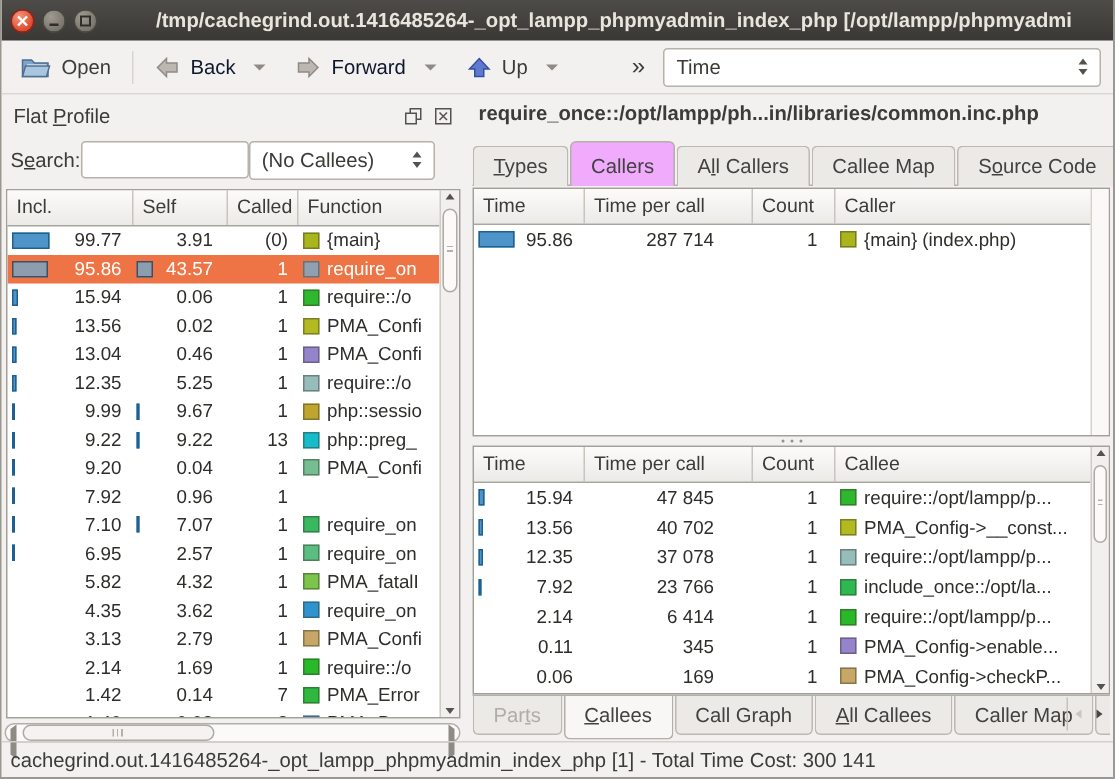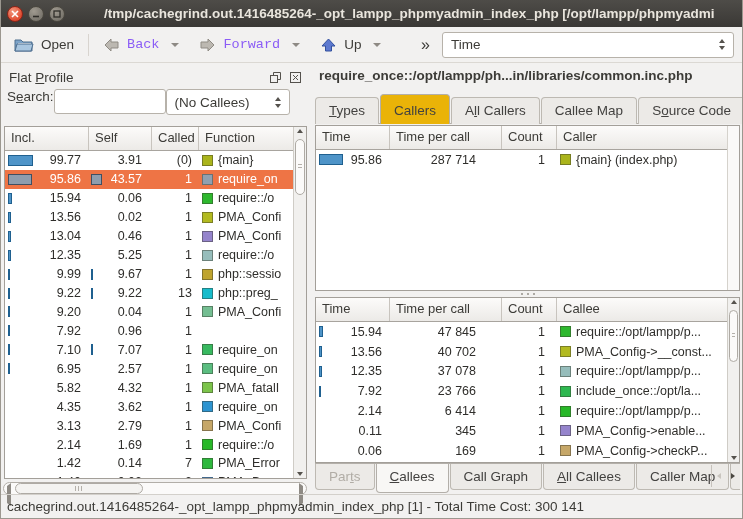--- a/index.html
+++ b/index.html
@@ -14,37 +14,37 @@
     display:flex;align-items:center;justify-content:center;border:1px solid #2a2824;}
   .winbtn.close{background:radial-gradient(circle at 35% 30%,#f3977e,#df4b30 70%);border-color:#8e2317;}
   .winbtn.min,.winbtn.max{background:radial-gradient(circle at 35% 30%,#a09a90,#7a766e 70%);border-color:#4a473f;}
   .wtitle{color:#e9e5dd;font-weight:bold;font-size:13.5px;margin-left:34px;
     white-space:nowrap;overflow:hidden;flex:1;}
   
   .toolbar{position:absolute;top:27px;left:0;right:0;height:36px;display:flex;
     align-items:center;padding:0 8px;border-bottom:1px solid #dbd8d3;}
   .tbtn{display:flex;align-items:center;gap:7px;padding:3px 5px;font-size:13.5px;flex:none;}
   .tbtn .lbl{white-space:nowrap;}
-  .tbtn.disabled .lbl{color:#8b5cf6;font-family:Liberation Mono, monospace;}
+  .tbtn.disabled .lbl{color:#0f172a;}
   .tsep{width:1px;height:22px;background:#d8d4cf;margin:0 9px;flex:none;}
   .caret{width:0;height:0;border-left:4px solid transparent;border-right:4px solid transparent;
     border-top:4px solid #8e8a84;margin:0 7px;flex:none;}
   .overflow{margin-left:auto;font-size:16px;color:#3c3b37;flex:none;padding:0 4px;}
   .combo{height:26px;background:#fff;border:1px solid #b7b2aa;border-radius:3px;
     display:flex;align-items:center;padding:0 8px;font-size:13.5px;}
   .combo .spin{margin-left:auto;display:flex;flex-direction:column;gap:3px;align-items:center;padding-left:8px;}
   .tri-u{width:0;height:0;border-left:3.5px solid transparent;border-right:3.5px solid transparent;border-bottom:4px solid #55524d;}
   .tri-d{width:0;height:0;border-left:3.5px solid transparent;border-right:3.5px solid transparent;border-top:4px solid #55524d;}
   .toolbar .combo{width:292px;margin-left:8px;flex:none;}
   
   .leftdock{position:absolute;top:63px;left:0;width:309px;bottom:24px;}
   .dockhead{height:26px;display:flex;align-items:center;padding:2px 8px 0;font-size:13.5px;}
   .dockbtns{margin-left:auto;display:flex;gap:6px;}
   .dockbtn{width:14px;height:14px;display:flex;align-items:center;justify-content:center;}
-  .searchrow{height:35px;display:flex;padding:0 6px;gap:0;font-size:13.5px;}
+  .searchrow{height:35px;display:flex;align-items:center;padding:0 6px;gap:0;font-size:13.5px;}
   .searchrow input{width:112px;height:25px;border:1px solid #b7b2aa;border-radius:3px;
     font-family:inherit;font-size:13px;padding:0 6px;outline:none;background:#fff;}
   .searchrow .combo{width:124px;flex:none;}
   .ltable{position:absolute;top:63px;left:3px;width:303px;height:353px;
     border:1px solid #a39f99;background:#fff;}
   .lhead{position:absolute;top:0;left:0;right:13px;height:24px;display:flex;
     background:linear-gradient(#fcfbfa,#eceae7);border-bottom:1px solid #a8a49e;font-size:13px;}
   .hcell{padding:3px 6px;border-right:1px solid #c8c4be;white-space:nowrap;overflow:hidden;}
   .lrows{position:absolute;top:24px;bottom:0;left:0;right:13px;overflow:hidden;}
   .lrow{display:flex;height:18.95px;align-items:center;font-size:12.5px;color:#2f2e2b;}
@@ -74,21 +74,21 @@
   .tri-l{width:0;height:0;border-top:3.5px solid transparent;border-bottom:3.5px solid transparent;border-right:4px solid #8e8a84;}
   .tri-r{width:0;height:0;border-top:3.5px solid transparent;border-bottom:3.5px solid transparent;border-left:4px solid #8e8a84;}
   
   .rightpane{position:absolute;top:63px;left:312px;right:0;bottom:24px;}
   .ptitle{height:26px;padding:5px 6px 0;font-weight:bold;font-size:13.5px;white-space:nowrap;overflow:hidden;}
   .tabs{position:absolute;left:2px;right:2px;display:flex;align-items:flex-end;}
   .tabs-top{top:26px;height:35px;border-bottom:1px solid #b3afa9;}
   .tab{flex:none;padding:5px 13px 6px;font-size:13.5px;background:#eceae7;
     border:1px solid #bdb9b2;border-bottom:none;border-radius:4px 4px 0 0;margin-right:1px;
     position:relative;bottom:-1px;color:#434240;white-space:nowrap;text-align:center;}
-  .tab.active{background:#eab308;padding-top:8px;border-color:#b3afa9;z-index:2;}
+  .tab.active{background:#f0abfc;padding-top:8px;border-color:#b3afa9;z-index:2;}
   .rbox{position:absolute;left:2px;right:2px;border:1px solid #a39f99;background:#fff;}
   .box-callers{top:62px;height:166px;}
   .box-callees{top:234px;height:166px;}
   .rhead{position:absolute;top:0;left:0;right:12px;height:24px;display:flex;
     background:linear-gradient(#fcfbfa,#eceae7);border-bottom:1px solid #a8a49e;font-size:13px;}
   .rrows{position:absolute;top:24px;bottom:0;left:0;right:12px;overflow:hidden;}
   .rrow{display:flex;height:19.8px;align-items:center;font-size:12.5px;color:#2f2e2b;}
   .r-time{width:74px;padding:0 8px 0 3px;}
   .r-tpc{width:112px;padding:0 26px 0 2px;}
   .r-count{width:55px;padding:0 12px 0 2px;}

